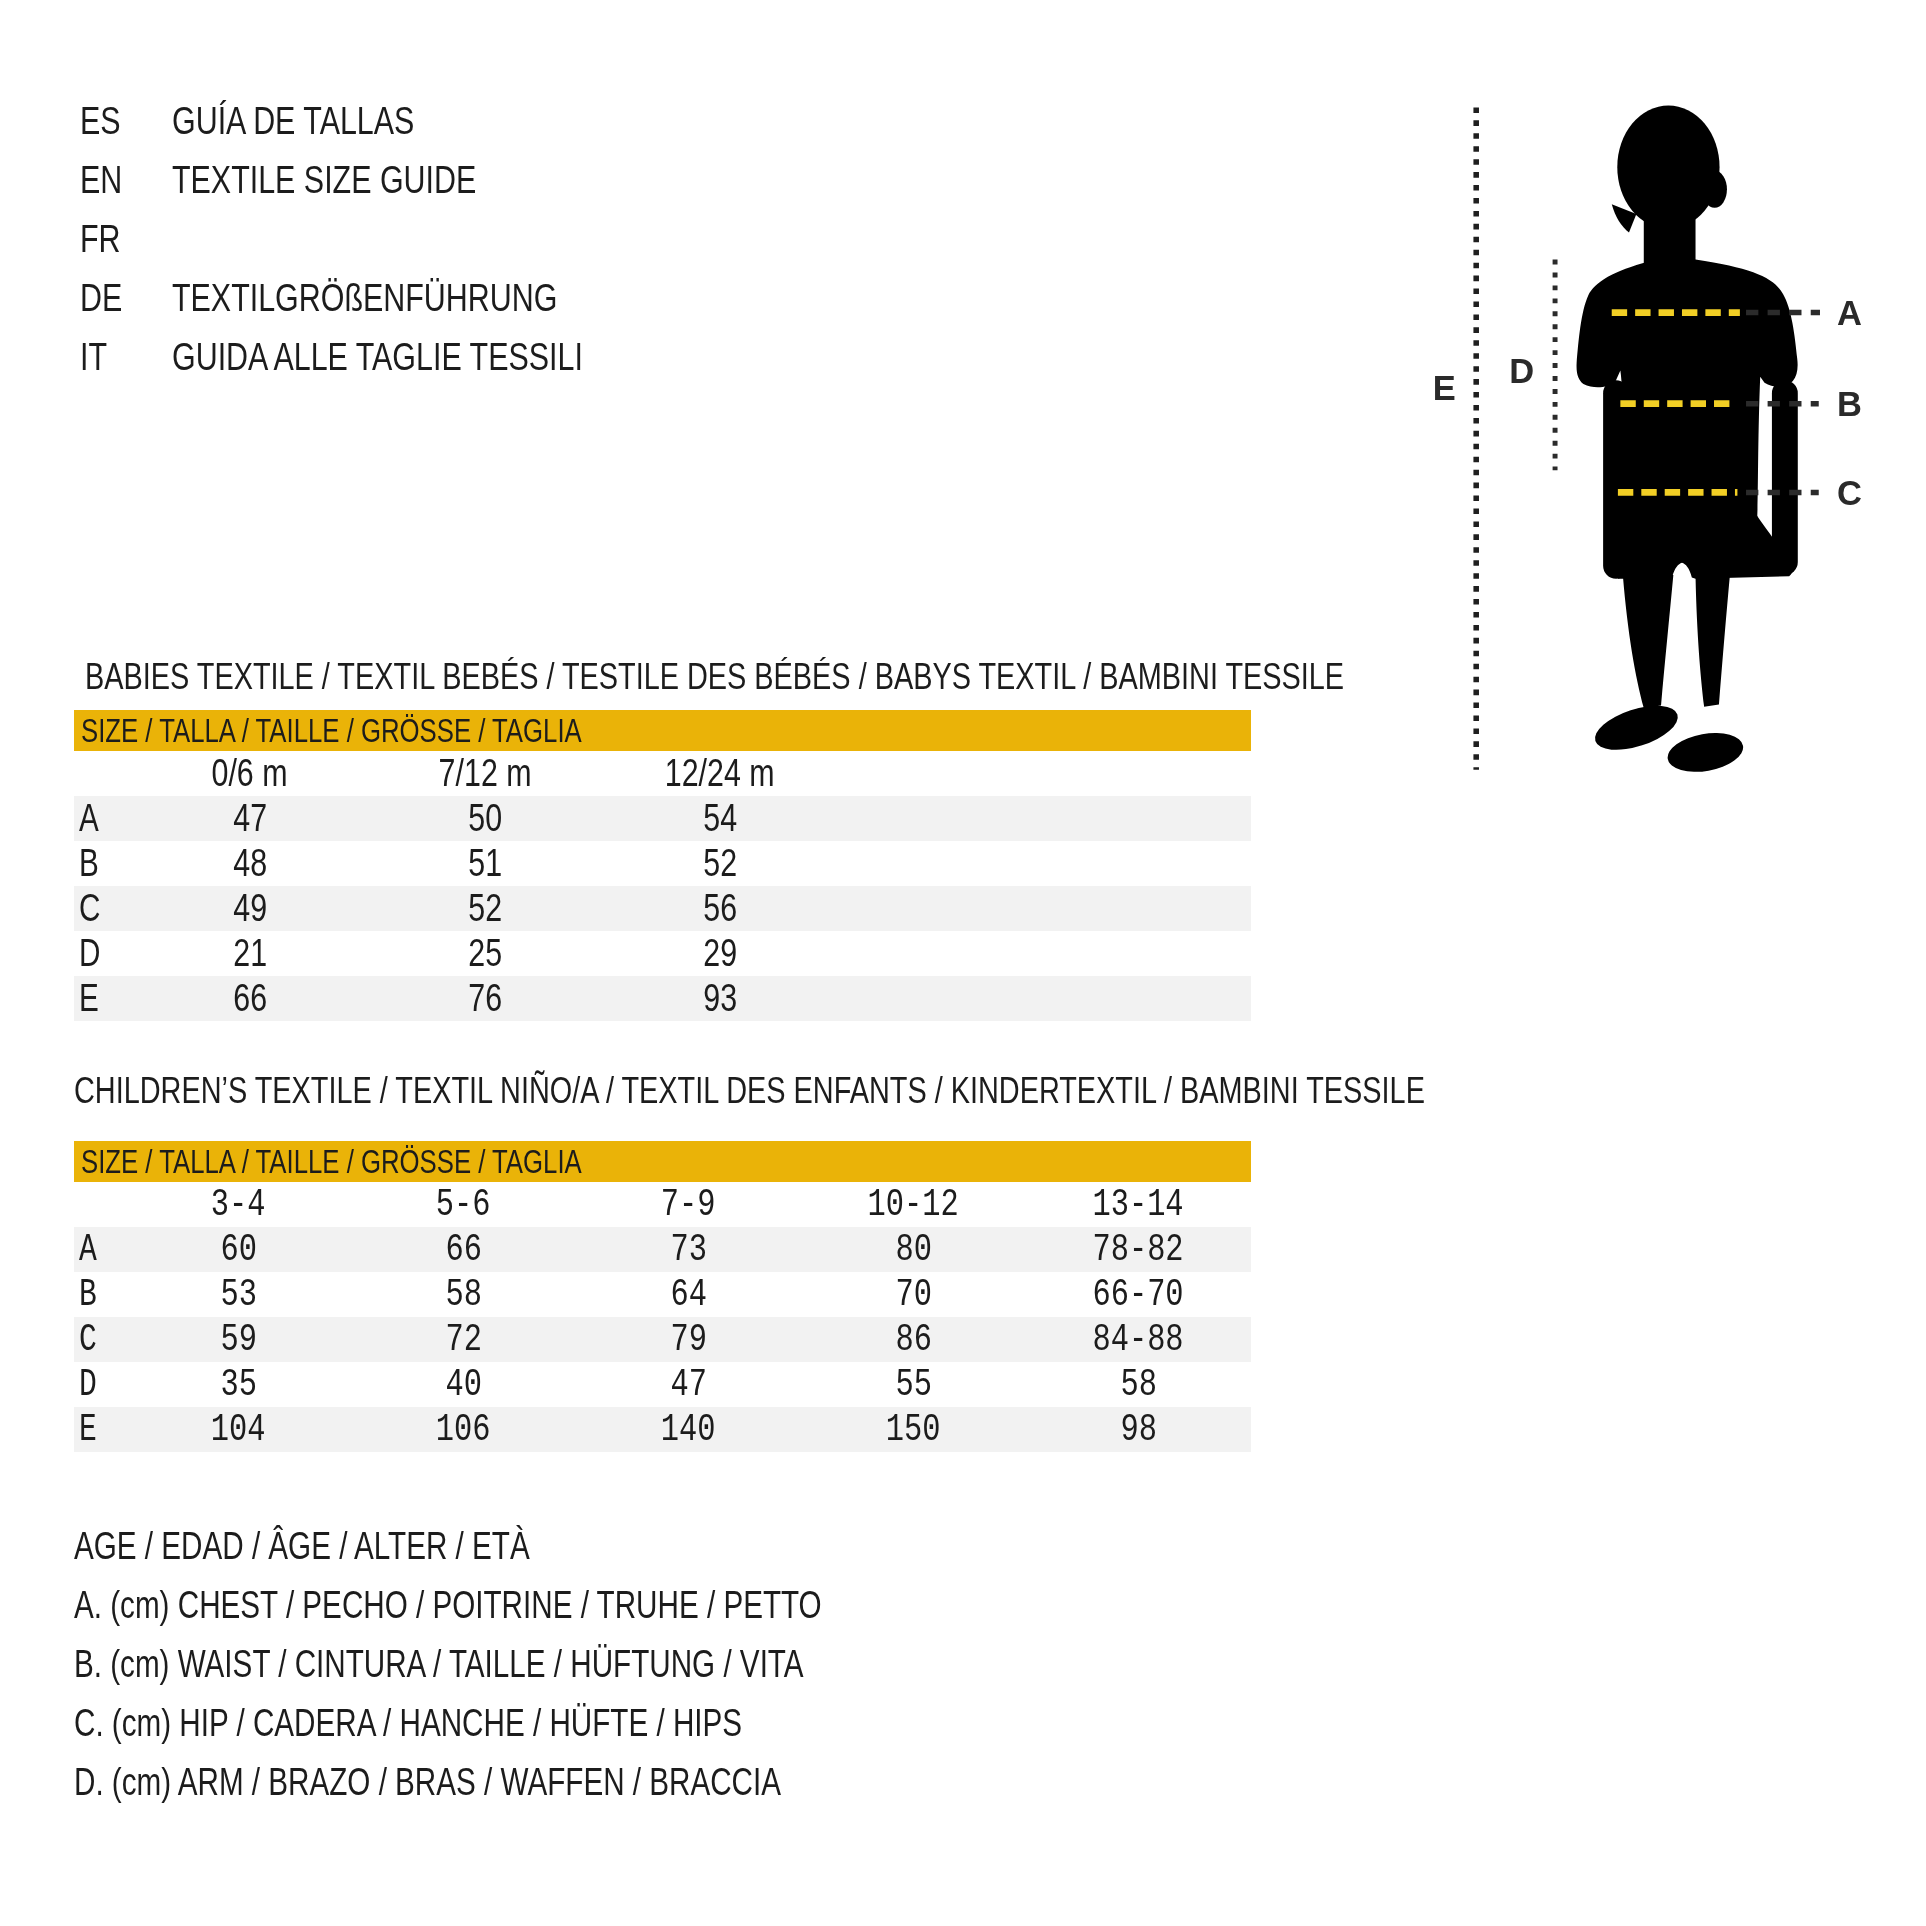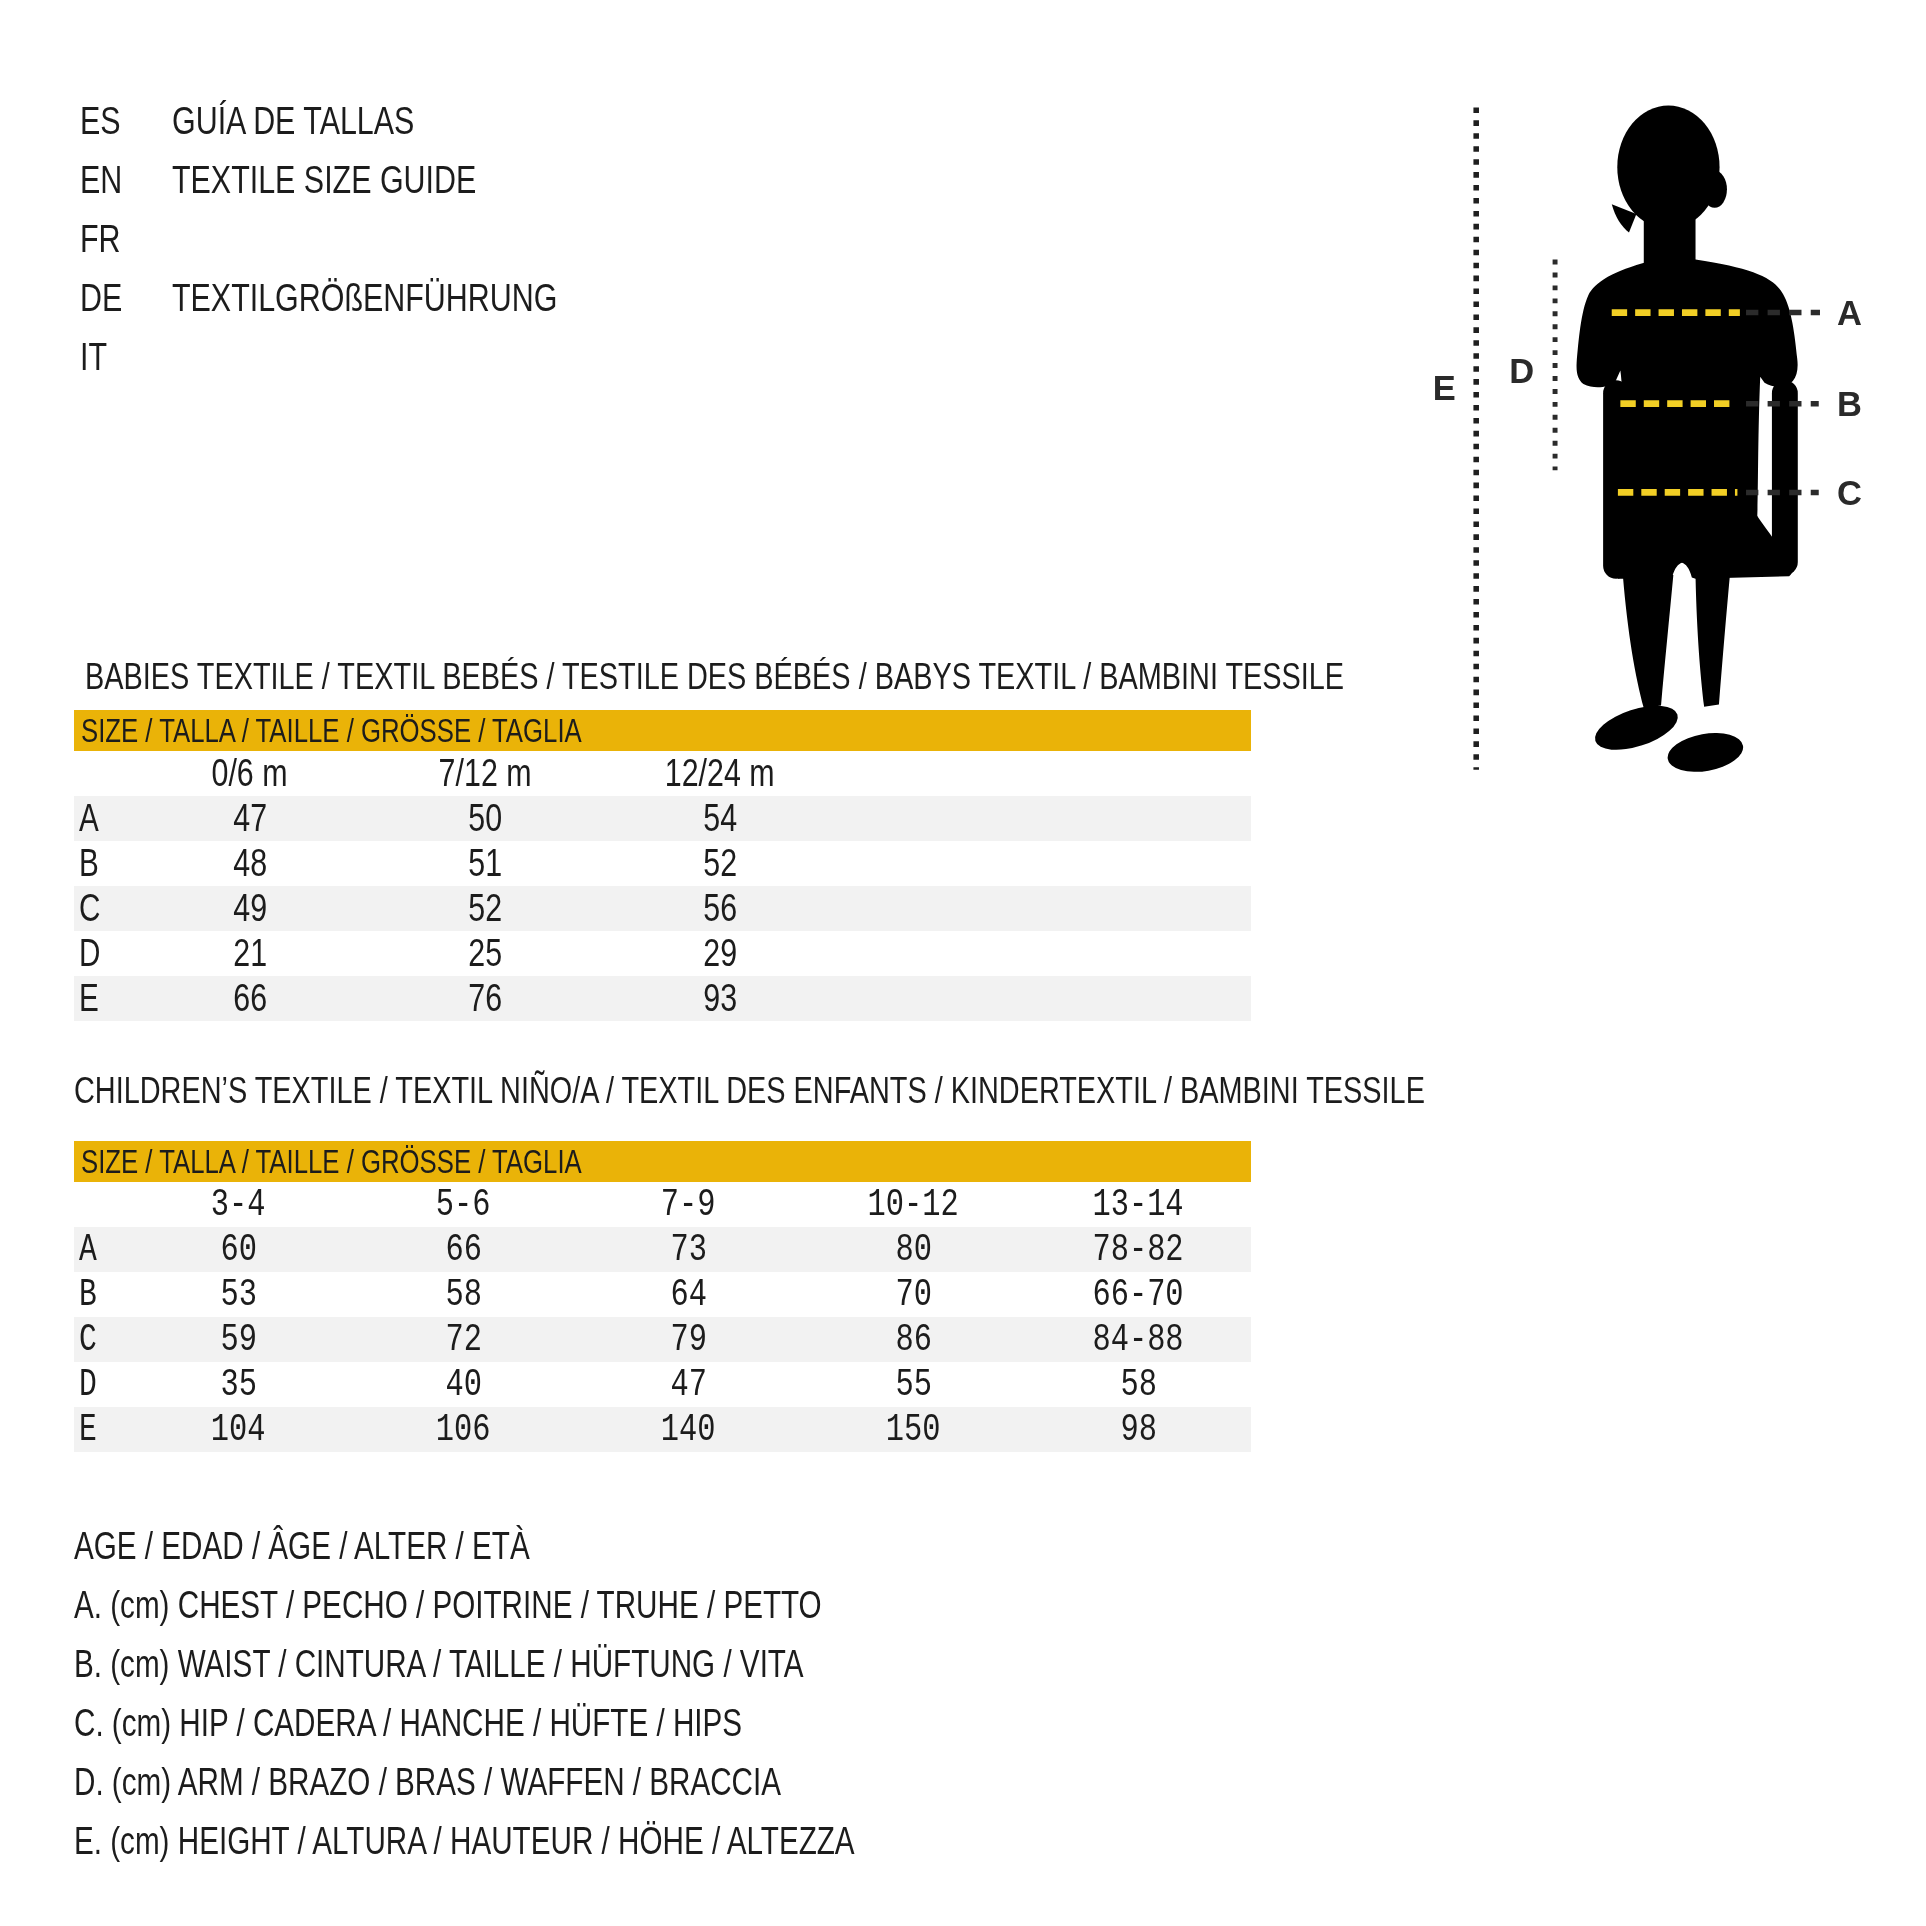--- a/index.html
+++ b/index.html
@@ -52,20 +52,21 @@
   </div>
   <div class="lang-row">
     <span class="lang-code"><span class="cond">FR</span></span>
   </div>
   <div class="lang-row">
     <span class="lang-code"><span class="cond">DE</span></span>
     <span class="lang-label"><span class="cond">TEXTILGRÖßENFÜHRUNG</span></span>
   </div>
   <div class="lang-row">
     <span class="lang-code"><span class="cond">IT</span></span>
+    <span class="lang-label"><span class="cond">GUIDA ALLE TAGLIE TESSILI</span></span>
   </div>
 </div>
 
 <div class="figure-wrap">
   <svg viewBox="0 0 826 1120" xmlns="http://www.w3.org/2000/svg">
 
     <line x1="96" y1="25" x2="96" y2="1100" stroke="#1f1f1f" stroke-width="9" stroke-dasharray="9 12"></line>
 
     <line x1="224" y1="272" x2="224" y2="614" stroke="#2b2b2b" stroke-width="8" stroke-dasharray="8 13"></line>
 
@@ -214,17 +215,14 @@
     </div>
   <div class="legend-line">
       <span class="cond">B. (cm) WAIST / CINTURA / TAILLE / HÜFTUNG / VITA</span>
     </div>
   <div class="legend-line">
       <span class="cond">C. (cm) HIP / CADERA / HANCHE / HÜFTE / HIPS</span>
     </div>
   <div class="legend-line">
       <span class="cond">D. (cm) ARM / BRAZO / BRAS / WAFFEN / BRACCIA</span>
     </div>
-  <div class="legend-line">
-      <span class="cond">E. (cm) HEIGHT / ALTURA / HAUTEUR / HÖHE / ALTEZZA</span>
-    </div>
 </div>
 
 
 </body></html>

